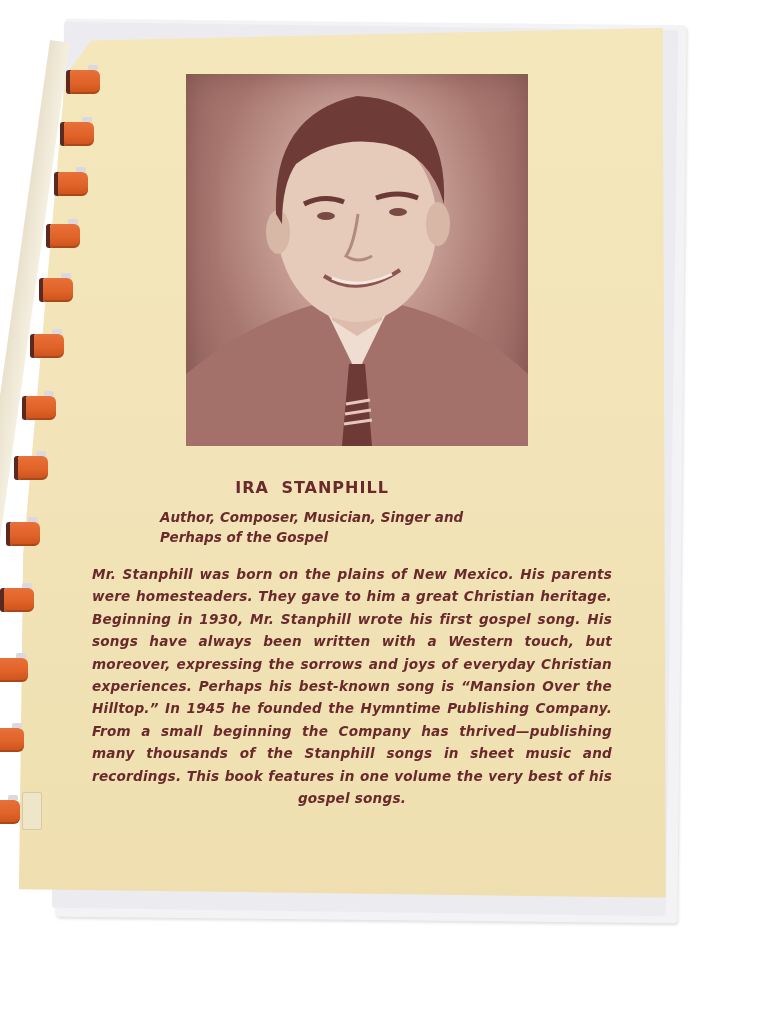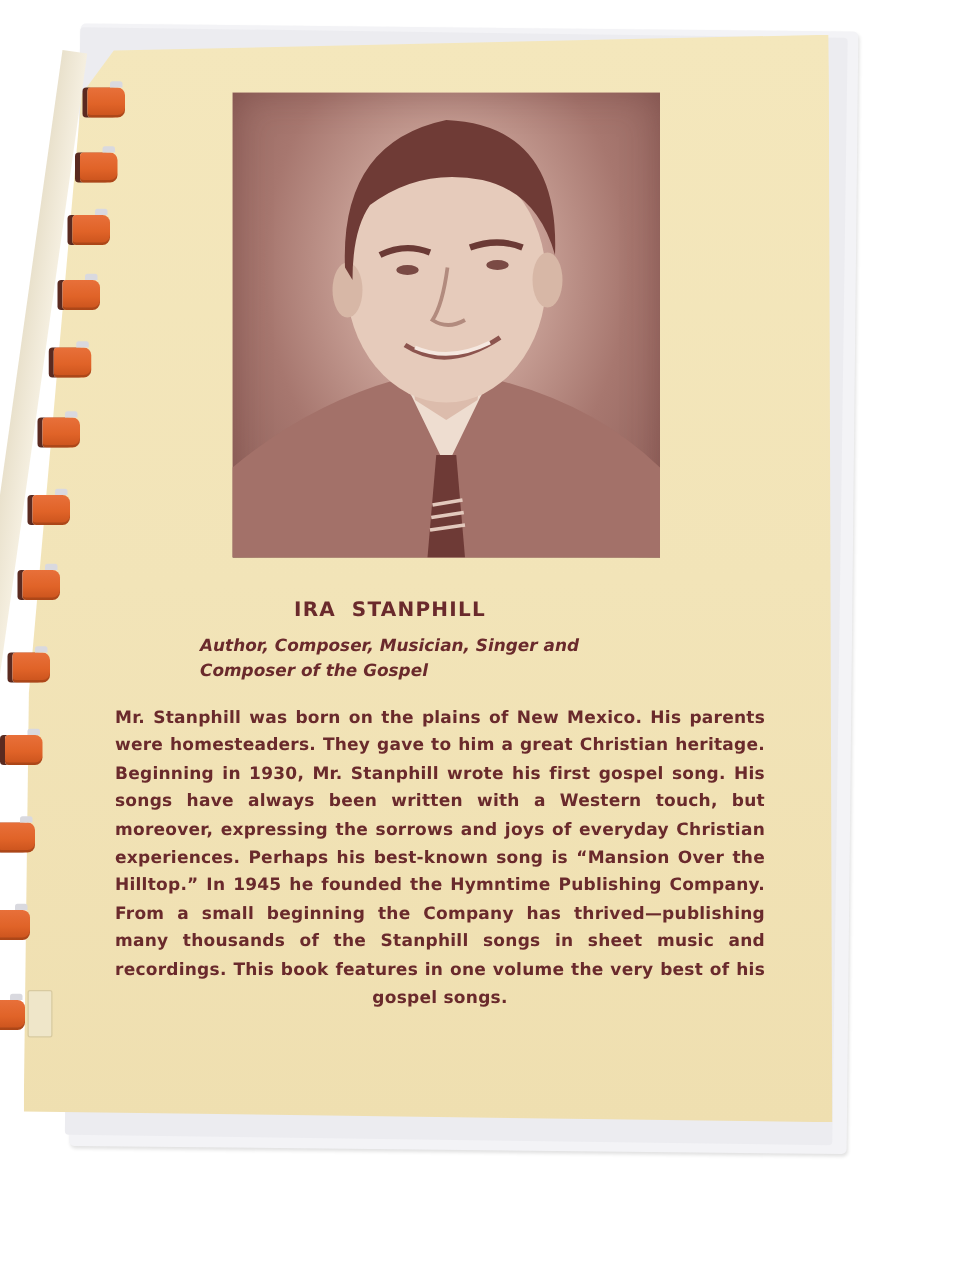--- a/index.html
+++ b/index.html
@@ -40,21 +40,21 @@
     position: absolute; left: 0; width: 624px; top: 478px; text-align: center;
     font-weight: bold; font-size: 16px; letter-spacing: 1px; color: #6a2a2c; word-spacing: 6px;
   }
   .subtitle {
     position: absolute; left: 160px; width: 440px; top: 507px; text-align: left;
     font-weight: bold; font-style: italic; font-size: 13.5px; line-height: 20px; color: #6a2a2c;
   }
   .bio {
     position: absolute; left: 92px; width: 520px; top: 563px;
     font-weight: bold; font-size: 13.6px; line-height: 22.4px; color: #6a2a2c;
-    text-align: justify; text-align-last: center; letter-spacing: 0.2px;
+    text-align: justify; text-align-last: center; letter-spacing: 0.2px; font-style: italic;
   }
   
   .spine {
     position: absolute; left: 0; top: 30px; width: 100px; height: 850px;
   }
   .coil {
     position: absolute; width: 30px; height: 24px;
     background: linear-gradient(180deg, #e8703a 0%, #e06328 55%, #c9521c 100%);
     border-radius: 3px 6px 6px 3px;
     box-shadow: -4px 0 0 #5a2a20, inset 0 -2px 0 rgba(0,0,0,0.15);
@@ -126,16 +126,16 @@
       <path d="M172 140 Q168 170 160 182 Q172 190 186 182" stroke="#b28b7e" stroke-width="3" fill="none"></path>
 
       <path d="M138 202 Q172 224 214 196" stroke="#8c544e" stroke-width="4" fill="none"></path>
       <path d="M146 204 Q174 216 206 200" stroke="#f5e8e0" stroke-width="3" fill="none"></path>
     </svg>
   </div>
 
   <div class="name">IRA STANPHILL</div>
   <div class="subtitle">
     <div>Author, Composer, Musician, Singer and</div>
-    <div>Composer of the Gospel</div>
+    <div>Perhaps of the Gospel</div>
   </div>
   <div class="bio">Mr. Stanphill was born on the plains of New Mexico. His parents were homesteaders. They gave to him a great Christian heritage. Beginning in 1930, Mr. Stanphill wrote his first gospel song. His songs have always been written with a Western touch, but moreover, expressing the sorrows and joys of everyday Christian experiences. Perhaps his best-known song is “Mansion Over the Hilltop.” In 1945 he founded the Hymntime Publishing Company. From a small beginning the Company has thrived—publishing many thousands of the Stanphill songs in sheet music and recordings. This book features in one volume the very best of his gospel songs.</div>
 </div>
 
 </body></html>

